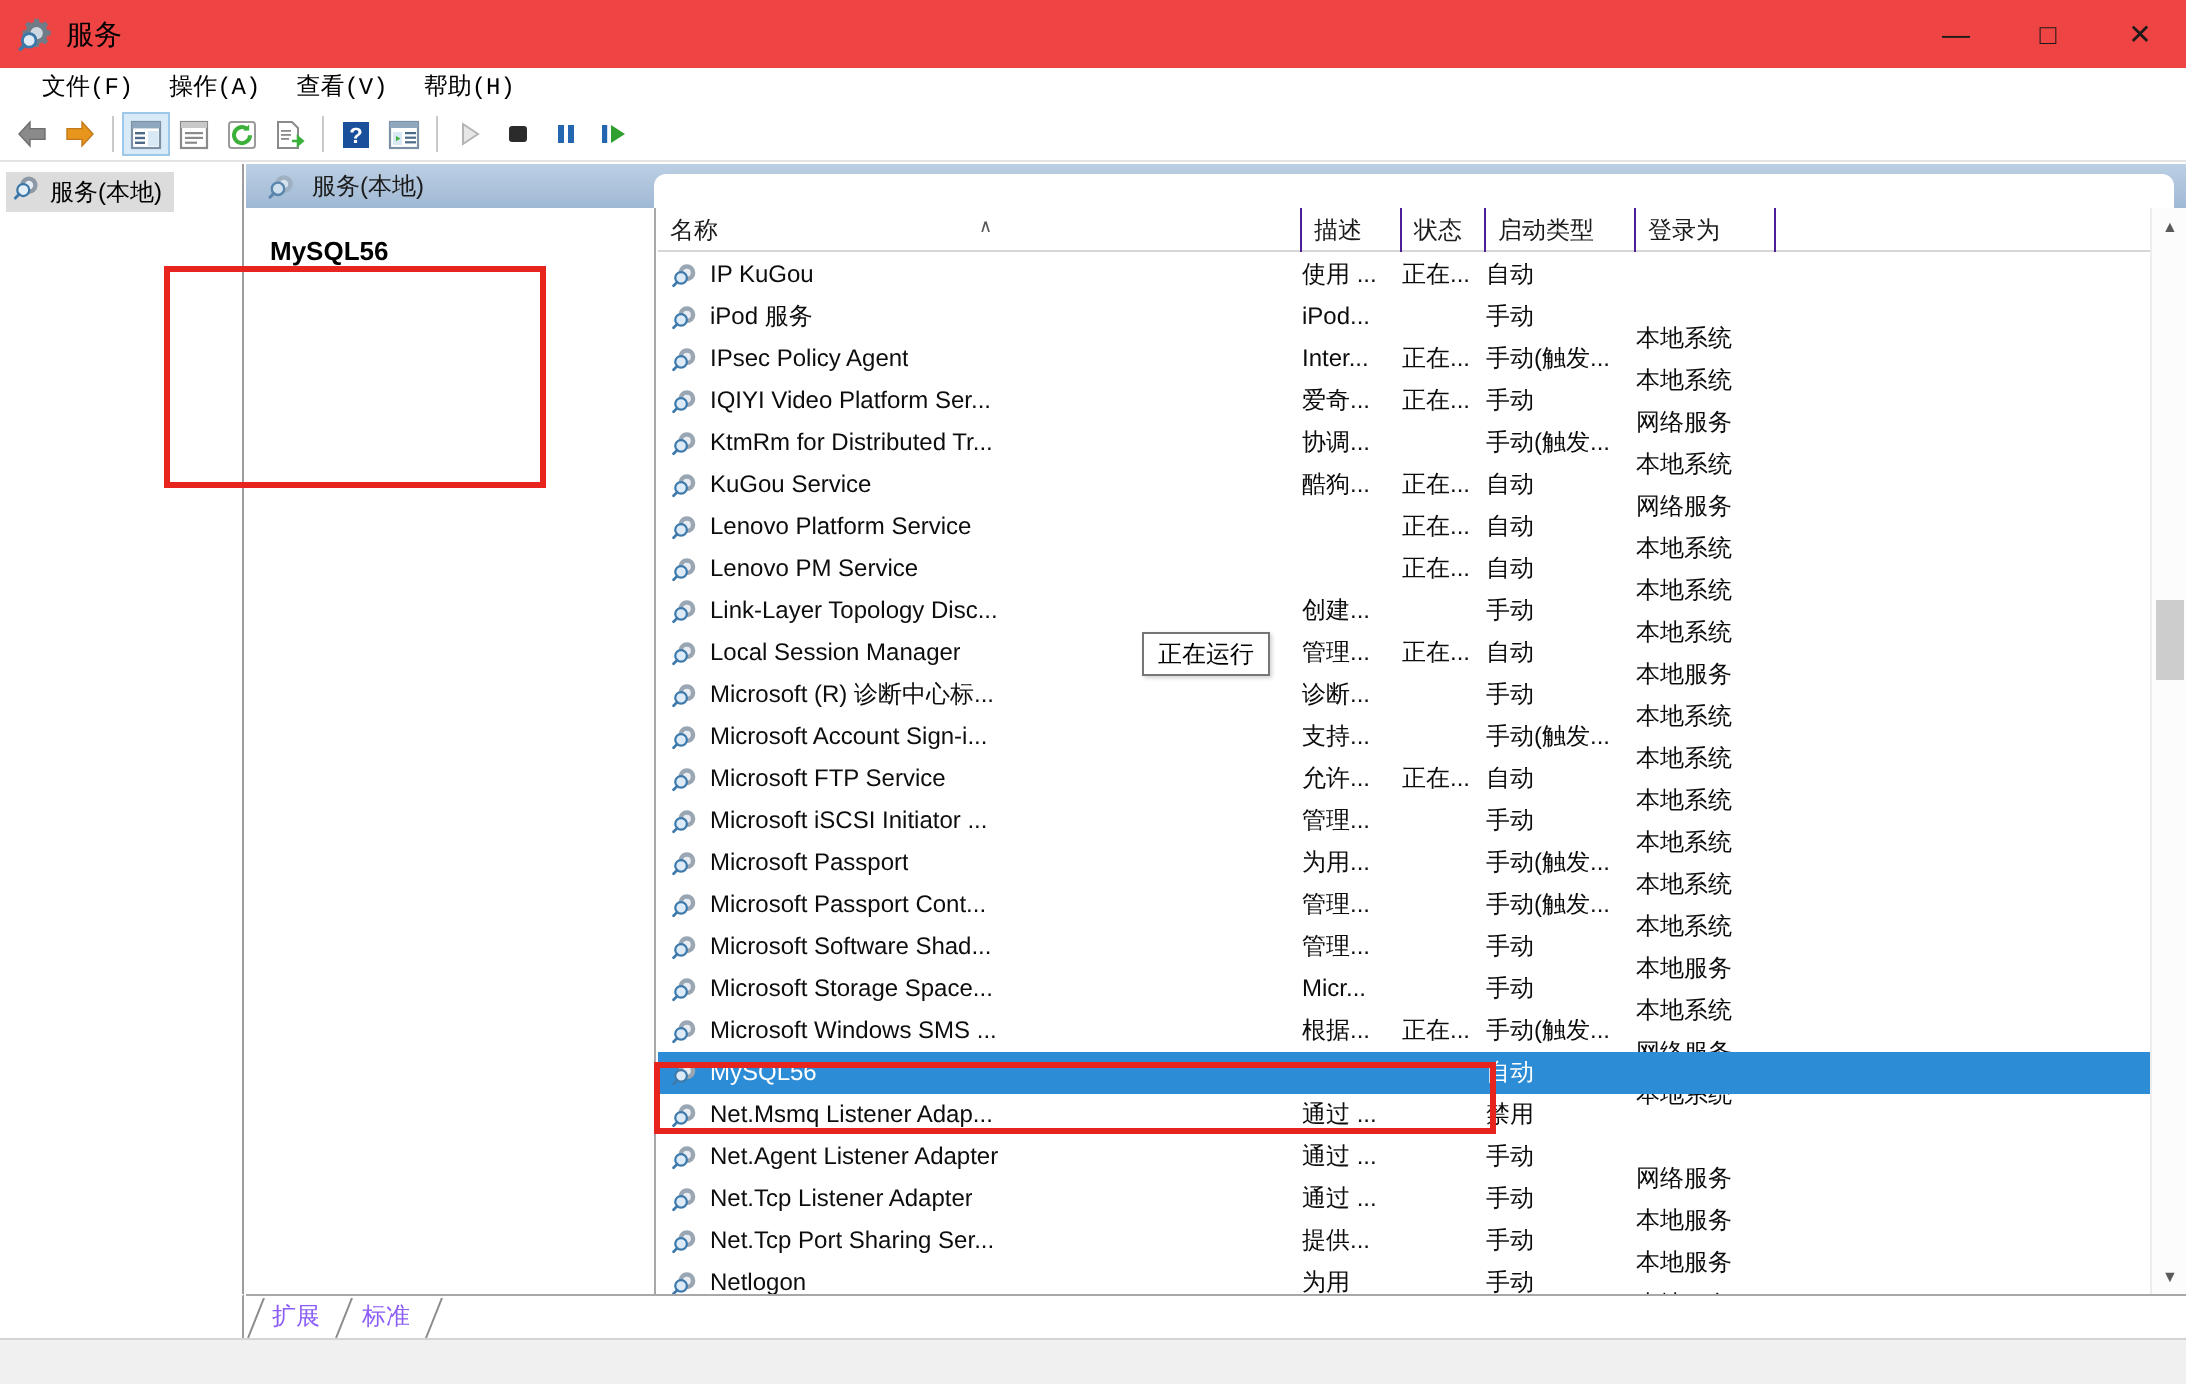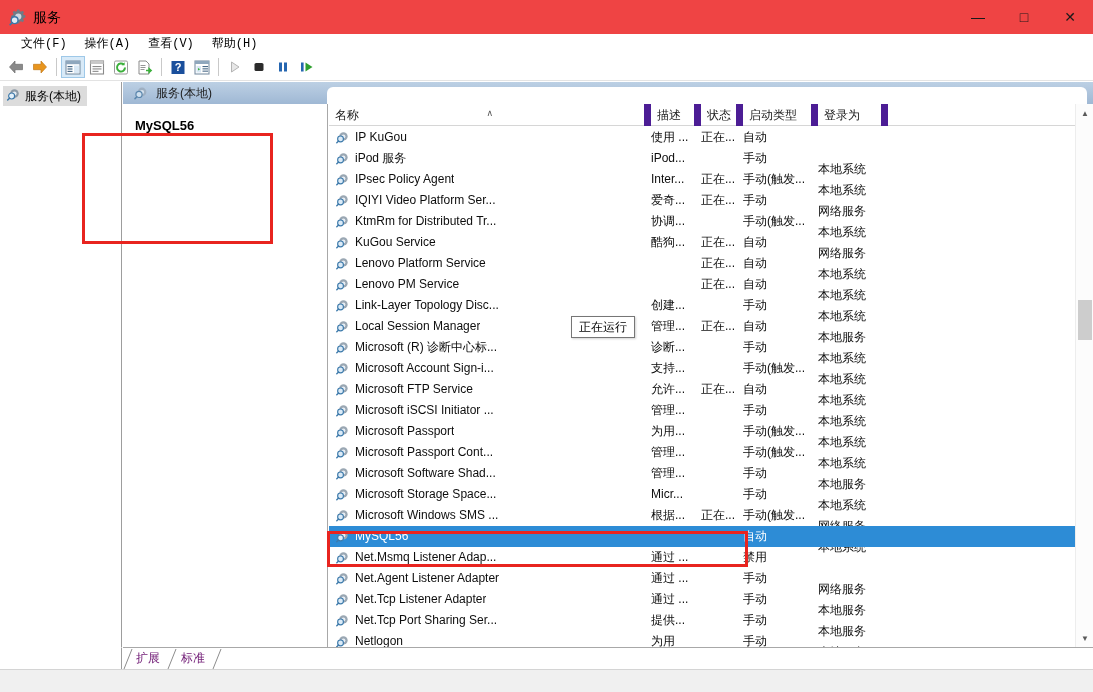--- a/index.html
+++ b/index.html
@@ -59,21 +59,21 @@
   .detail-links a { display:block; font-size:12px; color:#000; line-height:21px; text-decoration:none; }
   .detail-links a .lnk { color:#0b4f9e; text-decoration:underline; }
 
   
   .listpane { position:absolute; left:206px; top:22px; width:764px; height:543px; background:#fff; }
   .lp-inner { position:absolute; left:0; top:0; width:746px; height:543px; overflow:hidden; }
 
   .col-head { position:absolute; left:0; top:0; width:746px; height:22px;
               background:#fff; border-bottom:1px solid #d6d6d6; }
   .ch { position:absolute; top:0; height:22px; font-size:12px; color:#1b1b1b;
-        line-height:22px; padding-left:6px; border-right:7px solid #4c1d95; }
+        line-height:22px; padding-left:6px; border-right:1px solid #4c1d95; }
   .ch .sortmark { position:absolute; left:50%; top:-2px; font-size:9px; color:#555; }
 
   .rows { position:absolute; left:0; top:23px; width:746px; height:520px; }
   .row { position:absolute; left:0; width:746px; height:21px; }
   .row.sel { background:#2d8cd6; }
   .cell { position:absolute; font-size:12px; color:#0d0d0d; line-height:21px;
           white-space:nowrap; overflow:hidden; }
   .row.sel .cell { color:#ffffff; }
   .cell.c-name { left:26px; }
   .cell.c-desc { left:322px; }
@@ -92,21 +92,21 @@
   .vs-thumb { position:absolute; left:2px; top:196px; width:14px; height:40px; background:#cdcdcd; }
 
   
   .tooltip { position:absolute; background:#ffffff; border:1px solid #767676;
              font-size:12px; color:#000; padding:2px 7px; line-height:16px;
              box-shadow:1px 1px 2px rgba(0,0,0,.18); }
 
   
   .tabstrip { position:absolute; left:123px; top:647px; width:970px; height:22px;
               background:#fff; border-top:1px solid #a8a8a8; }
-  .tab { position:absolute; top:0; height:21px; font-size:12px; color:#701a75;
+  .tab { position:absolute; top:0; height:21px; font-size:12px; color:#8b5cf6;
          line-height:21px; padding:0 4px; }
   .tab-sep { position:absolute; top:1px; width:11px; height:20px; }
 
   
   .statusbar { position:absolute; left:0; top:669px; width:1093px; height:23px;
                background:#f0f0f0; border-top:1px solid #d4d4d4; }
   .left-bottom { position:absolute; left:0; top:647px; width:122px; height:22px; background:#fff;
                  border-right:1px solid #9d9d9d; border-top:1px solid #fff; }
 
   

